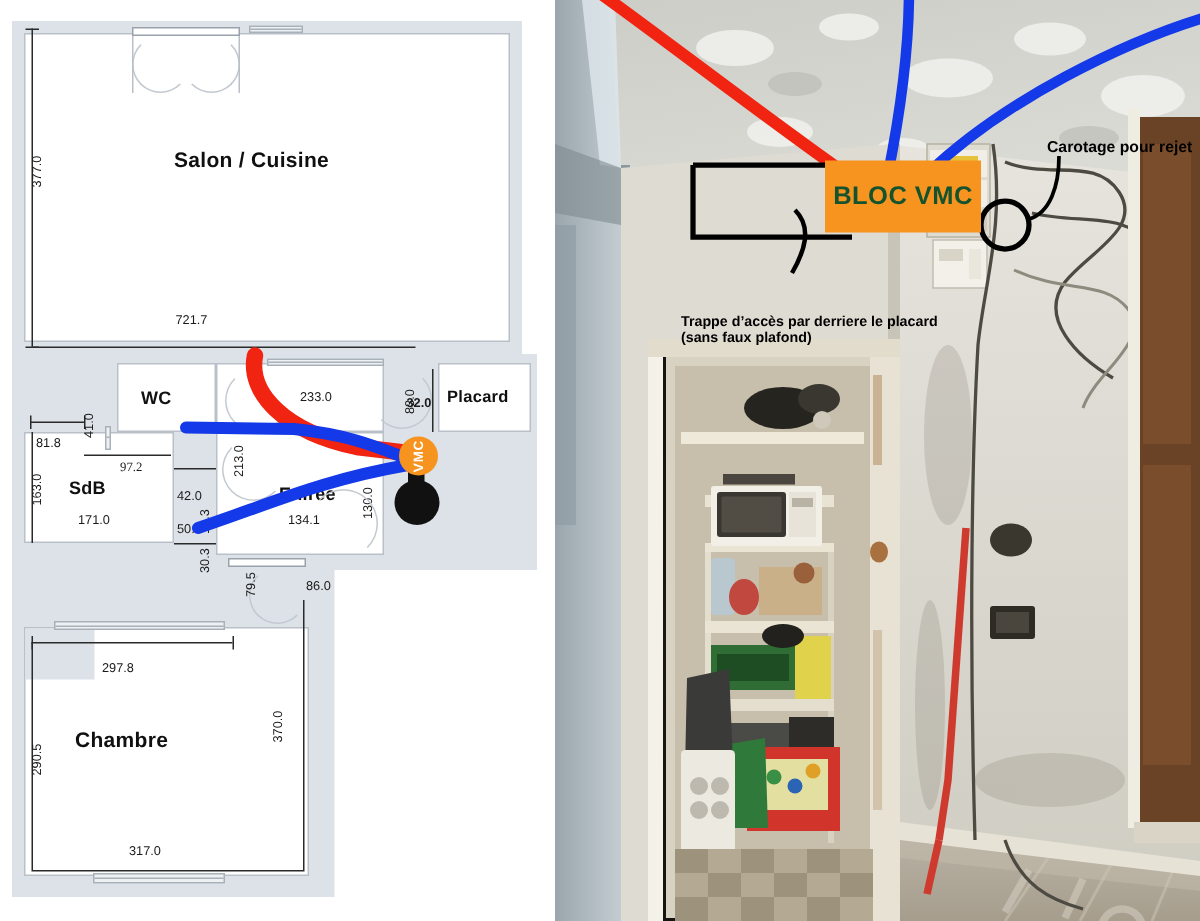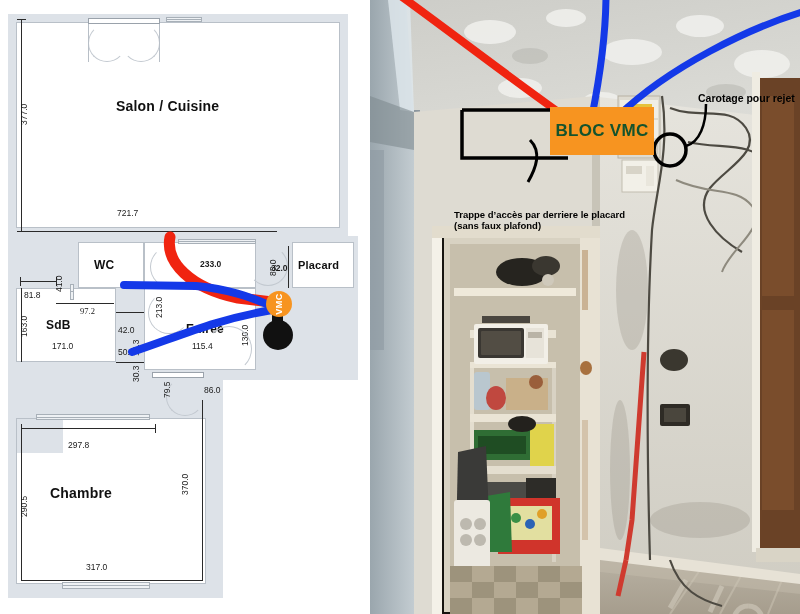--- a/index.html
+++ b/index.html
@@ -69,21 +69,21 @@
 
     <div class="dimline hline" style="left:21px;top:231px;width:256px;"></div>
     <div class="dim" style="left:117px;top:208px;">721.7</div>
 
     <div class="room" style="left:78px;top:242px;width:66px;height:46px;"></div>
     <div class="roomlbl" style="left:94px;top:258px;font-size:12px;">WC</div>
 
     <div class="room" style="left:144px;top:242px;width:112px;height:46px;"></div>
     <div class="win" style="left:178px;top:239px;width:78px;height:5px;"></div>
     <div class="arc" style="left:150px;top:246px;width:42px;height:42px;border-color:transparent;border-bottom-color:#c3c9d0;border-left-color:#c3c9d0;"></div>
-    <div class="dim" style="left:200px;top:259px;font-weight:bold;">233.0</div>
+    <div class="dim" style="left:200px;top:259px;">233.0</div>
 
     <div class="room" style="left:292px;top:242px;width:62px;height:46px;"></div>
     <div class="roomlbl" style="left:298px;top:259px;font-size:11px;">Placard</div>
     <div class="arc" style="left:248px;top:246px;width:40px;height:40px;border-color:transparent;border-bottom-color:#c3c9d0;border-right-color:#c3c9d0;"></div>
     <div class="dim v" style="left:268px;top:276px;">83.0</div>
     <div class="dim" style="left:271px;top:263px;font-weight:bold;">32.0</div>
     <div class="dimline vline" style="left:288px;top:246px;height:42px;"></div>
 
     <div class="room" style="left:16px;top:288px;width:100px;height:74px;"></div>
     <div class="roomlbl" style="left:46px;top:318px;font-size:12px;">SdB</div>
@@ -105,21 +105,21 @@
     <div class="dimline hline" style="left:116px;top:312px;width:28px;"></div>
     <div class="dim" style="left:118px;top:325px;">42.0</div>
     <div class="dim v" style="left:131px;top:356px;">12.3</div>
     <div class="dimline hline" style="left:116px;top:362px;width:28px;"></div>
     <div class="dim" style="left:118px;top:347px;">50.0</div>
     <div class="dim v" style="left:131px;top:382px;">30.3</div>
 
     <div class="room" style="left:144px;top:288px;width:112px;height:82px;"></div>
     <div class="roomlbl" style="left:186px;top:322px;font-size:12px;">Enlrée</div>
     <div class="dim v" style="left:154px;top:318px;">213.0</div>
-    <div class="dim" style="left:192px;top:341px;">115.4</div>
+    <div class="dim" style="left:192px;top:341px;">134.1</div>
     <div class="dim v" style="left:240px;top:346px;">130.0</div>
     <div class="arc" style="left:206px;top:326px;width:46px;height:46px;border-color:transparent;border-top-color:#c3c9d0;border-right-color:#c3c9d0;"></div>
     <div class="arc" style="left:148px;top:292px;width:42px;height:42px;border-color:transparent;border-bottom-color:#c3c9d0;border-left-color:#c3c9d0;"></div>
 
     <div class="door" style="left:152px;top:372px;width:52px;height:6px;"></div>
     <div class="arc" style="left:166px;top:378px;width:38px;height:38px;border-color:transparent;border-bottom-color:#c3c9d0;border-left-color:#c3c9d0;"></div>
     <div class="dim v" style="left:162px;top:398px;">79.5</div>
     <div class="dim" style="left:172px;top:385px;padding-left:32px;">86.0</div>
 
     <div class="room" style="left:16px;top:418px;width:190px;height:166px;"></div>

